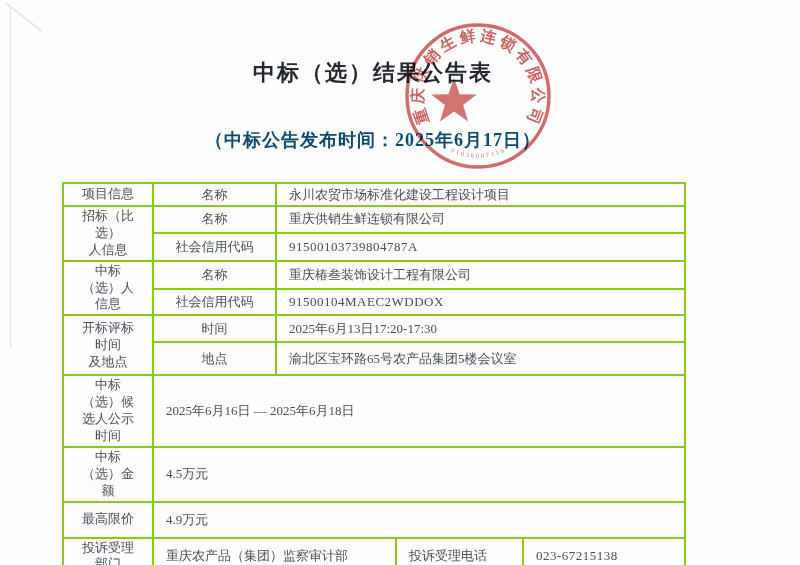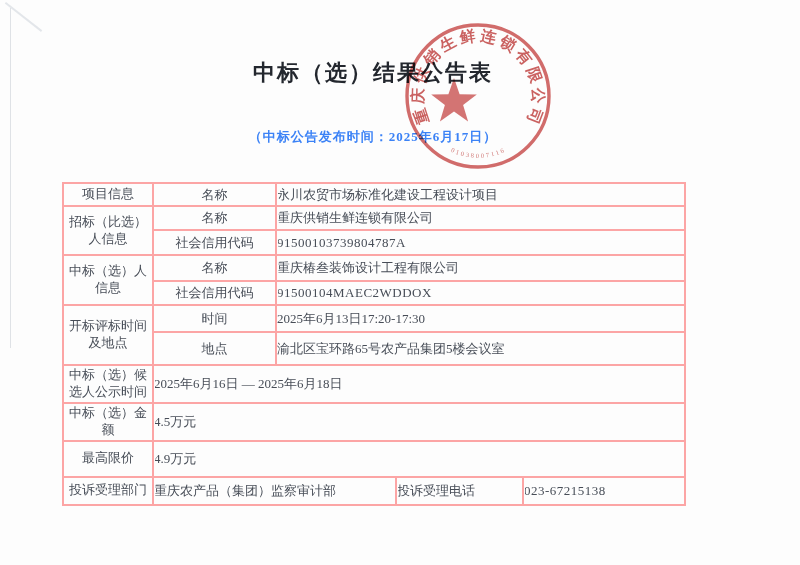--- a/index.html
+++ b/index.html
@@ -17,36 +17,36 @@
     position:absolute;left:6px;top:2px;width:46px;height:2px;
     background:#cdd3da;opacity:.55;transform:rotate(38deg);transform-origin:left top;
   }
   .doc-title{
     position:absolute;left:62px;top:58px;width:622px;
     text-align:center;font-size:22px;font-weight:bold;color:#23272e;
     letter-spacing:2px;
   }
   .doc-subtitle{
     position:absolute;left:62px;top:128px;width:622px;
-    text-align:center;font-size:13px;font-weight:bold;color:#3b82f6;
+    text-align:center;font-size:18px;font-weight:bold;color:#0c4a6e;
     letter-spacing:1px;
   }
   .stamp{
     position:absolute;left:398px;top:16px;width:160px;height:160px;
     mix-blend-mode:multiply;opacity:.9;
   }
   .stamp text{font-family:"Liberation Serif","DejaVu Serif",serif;}
   table.form{
     position:absolute;left:62px;top:182px;
     width:622px;border-collapse:collapse;table-layout:fixed;
     font-size:13px;color:#474d57;
   }
   table.form td{
-    border:2px solid #fca5a5;
-    padding:1px 0;vertical-align:middle;overflow:hidden;
+    border:2px solid #84cc16;
+    padding:1px 12px;vertical-align:middle;overflow:hidden;
   }
   td.rowlabel{
     text-align:center;white-space:pre-line;line-height:1.3;
   }
   td.sublabel{text-align:center;}
   td.val{text-align:left;padding-left:7px;border-radius:11px;}
   td.val-center{}
   .digits{letter-spacing:.5px;margin-left:24px;}
 </style>
 </head>

